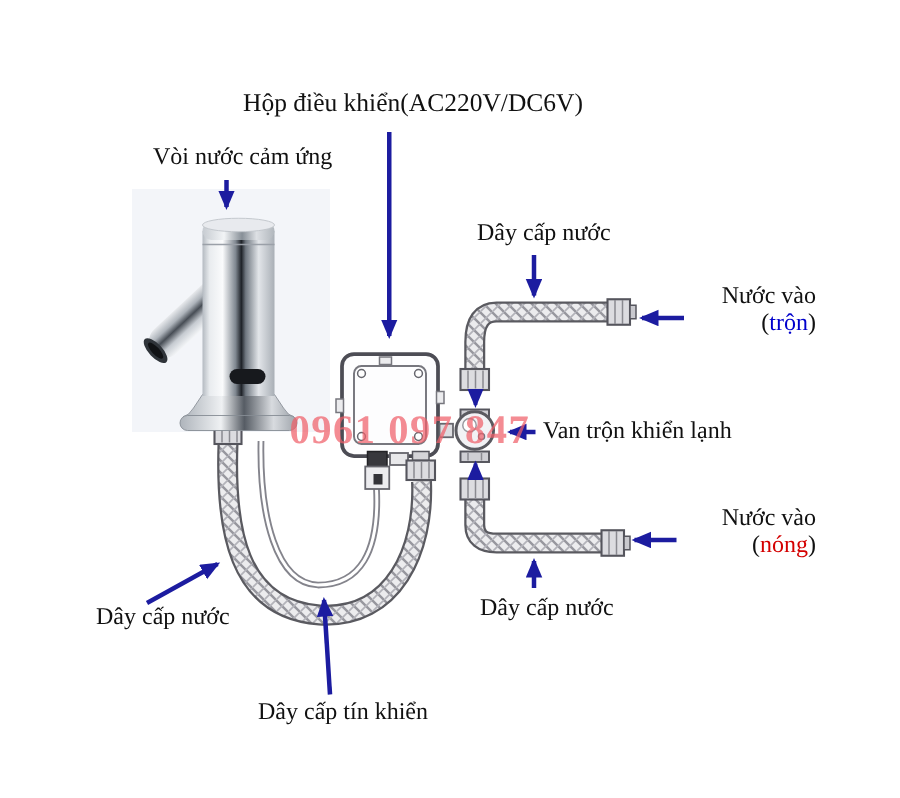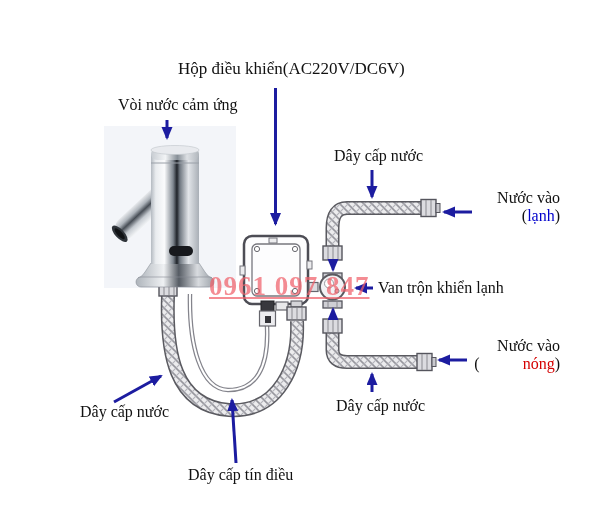--- a/index.html
+++ b/index.html
@@ -3,34 +3,34 @@
 <meta charset="utf-8">
 <style>
   :root{
     --arrow:#1c1ca0; --cold:#0000cc; --hot:#d40000; --text:#111111; --watermark:#f0606a;
   }
   html,body{margin:0;padding:0;}
   body{
     width:600px;height:532px;background:#ffffff;position:relative;overflow:hidden;
     font-family:"Liberation Serif", serif;
   }
-  .canvas{position:absolute;left:16px;top:0;width:576px;height:532px;}
+  .canvas{position:absolute;left:0;top:0;width:576px;height:532px;}
   svg.draw{position:absolute;left:0;top:0;z-index:1;}
   .lbl{
     position:absolute;z-index:4;color:var(--text);
     font:16px/1.15 "Liberation Serif", serif;white-space:nowrap;
   }
   .lbl.title{font-size:17px;}
   .lbl.center{text-align:right;white-space:normal;}
   .cold-word{color:var(--cold);}
-  .hot-word{color:var(--hot);margin-left:43px;}
+  .hot-word{color:var(--hot);}
   .watermark{
     position:absolute;left:193px;top:271px;z-index:5;
     font:bold 27px "Liberation Serif", serif;letter-spacing:1px;
-    color:var(--watermark);opacity:.72;white-space:nowrap;text-decoration:underline;
+    color:var(--watermark);opacity:.72;white-space:nowrap;
   }
 </style>
 </head>
 <body>
 
 <div class="canvas">
 
   <svg class="draw" width="600" height="532" viewBox="0 0 600 532">
     <defs>
       <marker id="ah" markerWidth="14" markerHeight="12" refX="11" refY="5.5" orient="auto" markerUnits="userSpaceOnUse">
@@ -200,31 +200,31 @@
   </svg>
 
   <div class="lbl title" style="left:162px;top:59px;">Hộp điều khiển(AC220V/DC6V)</div>
 
   <div class="lbl" style="left:102px;top:96px;font-family:Liberation Serif, serif;">Vòi nước cảm ứng</div>
 
   <div class="lbl" style="left:318px;top:147px;">Dây cấp nước</div>
 
   <div class="lbl center" style="left:448px;top:189px;width:96px;">
     <span>Nước vào</span><br>
-    <span>(</span><span class="cold-word">lạnh</span><span>)</span>
+    <span>(</span><span class="cold-word">trộn</span><span>)</span>
   </div>
 
   <div class="lbl" style="left:362px;top:279px;">Van trộn khiển lạnh</div>
 
   <div class="lbl center" style="left:448px;top:337px;width:96px;">
     <span>Nước vào</span><br>
     <span>(</span><span class="hot-word">nóng</span><span>)</span>
   </div>
 
   <div class="lbl" style="left:320px;top:397px;">Dây cấp nước</div>
 
   <div class="lbl" style="left:64px;top:403px;">Dây cấp nước</div>
 
-  <div class="lbl" style="left:172px;top:466px;">Dây cấp tín điều</div>
+  <div class="lbl" style="left:172px;top:466px;">Dây cấp tín khiển</div>
 
   <div class="watermark">0961 097 847</div>
 
 </div>
 
 </body></html>

